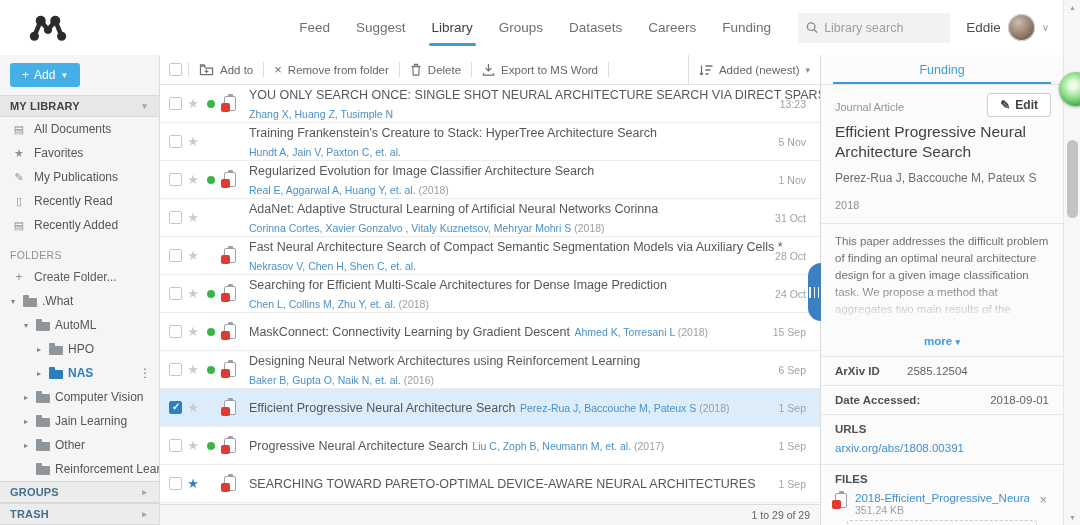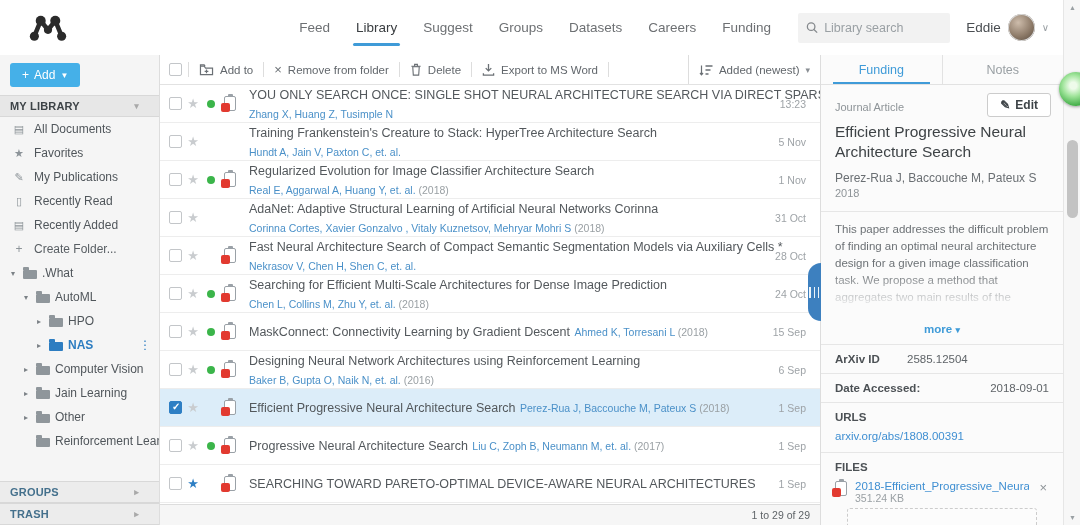--- a/index.html
+++ b/index.html
@@ -22,21 +22,21 @@
   .avatar { width:27px; height:27px; border-radius:50%; background:radial-gradient(circle at 38% 32%, #cdbcab 0%, #8d7a68 55%, #51443a 100%); box-shadow:0 0 0 1px #d7d7d7 inset; }
   .user-caret { font-size:10px; color:#9aa0a4; }
 
   
   .cols { position:absolute; top:55px; left:0; right:17px; bottom:0; display:flex; }
 
   
   .sidebar { width:160px; background:#f5f5f5; border-right:1px solid #ddd; display:flex; flex-direction:column; font-size:12px; color:#50565b; overflow:hidden; }
   .addwrap { padding:8px 0 8px 10px; }
   .add-btn { display:inline-flex; align-items:center; gap:5px; background:#45b0e8; color:#fff; border:none; border-radius:3px; font-size:12px; padding:5px 12px; cursor:pointer; font-family:"Liberation Sans",sans-serif; }
-  .sec-head { height:22px; background:#e7e7e7; border-top:1px solid #d8d8d8; border-bottom:1px solid #d8d8d8; display:flex; align-items:center; padding:0 20px 0 10px; font-size:11px; font-weight:bold; color:#3d4347; letter-spacing:.2px; }
+  .sec-head { height:22px; background:#e7e7e7; border-top:1px solid #d8d8d8; border-bottom:1px solid #d8d8d8; display:flex; align-items:center; padding:0 12px 0 10px; font-size:11px; font-weight:bold; color:#3d4347; letter-spacing:.2px; }
   .sec-head .caret { margin-left:auto; color:#a9a9a9; font-size:9px; }
   .sec-head.bluish { color:#44708c; background:#ececec; }
   .libitem { height:24px; display:flex; align-items:center; padding-left:12px; gap:8px; cursor:pointer; }
   .libitem .g { width:14px; text-align:center; color:#8d9499; font-size:11px; }
   .folders-label { margin-top:8px; height:20px; display:flex; align-items:center; padding-left:10px; font-size:10.5px; color:#8a9094; letter-spacing:.3px; }
   .createfolder { height:24px; display:flex; align-items:center; padding-left:12px; gap:8px; color:#585e63; cursor:pointer; }
   .createfolder .plus { color:#8d9499; font-size:12px; width:14px; text-align:center; }
   .folder-row { height:24px; display:flex; align-items:center; gap:5px; cursor:pointer; white-space:nowrap; }
   .folder-row .arrow { width:10px; font-size:8px; color:#7b8186; text-align:center; flex:0 0 auto; }
   .ficon { flex:0 0 auto; width:14px; height:9px; background:#8f969b; border-radius:1px; position:relative; margin-top:2px; }
@@ -81,21 +81,21 @@
   .tab { flex:1; display:flex; align-items:center; justify-content:center; font-size:12.5px; color:#9aa0a4; cursor:pointer; position:relative; }
   .tab.active { color:#3f9bd8; }
   .tab.active::after { content:""; position:absolute; left:12px; right:12px; bottom:0; height:2.5px; background:#3f9bd8; }
   .tab + .tab { border-left:1px solid #e2e2e2; }
   .dbody { position:absolute; top:30px; left:0; right:0; bottom:0; overflow:hidden; }
   .dhead { padding:10px 12px 0 14px; position:relative; }
   .edit-btn { position:absolute; top:8px; right:12px; display:flex; align-items:center; gap:5px; background:#fff; border:1px solid #ccc; border-radius:3px; padding:4px 12px; font-size:12px; color:#3d4347; font-weight:bold; cursor:pointer; font-family:"Liberation Sans",sans-serif; }
   .doc-type { font-size:11px; color:#8e9498; padding-top:6px; }
   .dtitle { font-size:15.5px; color:#3e4346; line-height:1.3; margin-top:9px; }
   .dauthors { margin-top:9px; font-size:12px; color:#6a6f73; }
-  .dyear { font-size:11px; color:#8e9498; margin-top:2px; padding-bottom:12px; }
+  .dyear { font-size:11px; color:#8e9498; margin-top:14px; padding-bottom:12px; }
   .abs-wrap { border-top:1px solid #e6e6e6; padding:9px 14px 0 14px; position:relative; }
   .abs { font-size:11.5px; color:#6d7control2; color:#6d7276; line-height:1.48; height:96px; overflow:hidden; }
   .abs-fade { position:absolute; left:0; right:0; bottom:0; height:46px; background:linear-gradient(rgba(251,251,251,0), #fbfbfb 85%); pointer-events:none; }
   .more-row { text-align:center; padding:6px 0 9px; }
   .more-link { color:#3f9bd8; font-size:11.5px; font-weight:bold; cursor:pointer; }
   .meta-row { display:flex; border-top:1px solid #e6e6e6; padding:8px 14px; }
   .mlabel { font-weight:bold; color:#4c5control; color:#4c5155; }
   .mlabel.w { width:72px; flex:0 0 auto; }
   .mval { color:#5f6468; }
   .mval.right { margin-left:auto; }
@@ -135,25 +135,25 @@
         <circle cx="30" cy="10" r="5.5"></circle>
         <circle cx="37" cy="27" r="5"></circle>
       </g>
     </svg>
 
     <div class="nav">
 
     <a class="nav-item">
           <span>Feed</span>
         </a>
+        <a class="nav-item">
+          <span>Suggest</span>
+        </a>
         <a class="nav-item active">
           <span>Library</span>
-        </a>
-        <a class="nav-item">
-          <span>Suggest</span>
         </a>
         <a class="nav-item">
           <span>Groups</span>
         </a>
         <a class="nav-item">
           <span>Datasets</span>
         </a>
         <a class="nav-item">
           <span>Careers</span>
         </a>
@@ -210,20 +210,21 @@
           <div class="libitem">
             <span class="g">▯</span>
             <span class="libl">Recently Read</span>
           </div>
           <div class="libitem">
             <span class="g">▤</span>
             <span class="libl">Recently Added</span>
           </div>
         </div>
 
+      <div class="folders-label">FOLDERS</div>
 
       <div class="createfolder">
         <span class="plus">+</span>
         <span>Create Folder...</span>
       </div>
 
       <div>
 
       <div class="folder-row" style="padding-left: 8px;">
             <span class="arrow">▾</span>
@@ -503,21 +504,20 @@
 
     <div class="details">
       <div class="handle">
           <i></i>
           <i></i>
           <i></i>
         </div>
 
       <div class="tabs">
         <div class="tab active">Funding</div>
-        <div class="tab">Notes</div>
       </div>
 
       <div class="dbody">
         <div class="dhead">
           <button class="edit-btn">
             <span>✎</span>
             <span>Edit</span>
           </button>
           <div class="doc-type">Journal Article</div>
           <div class="dtitle">Efficient Progressive Neural Architecture Search</div>

